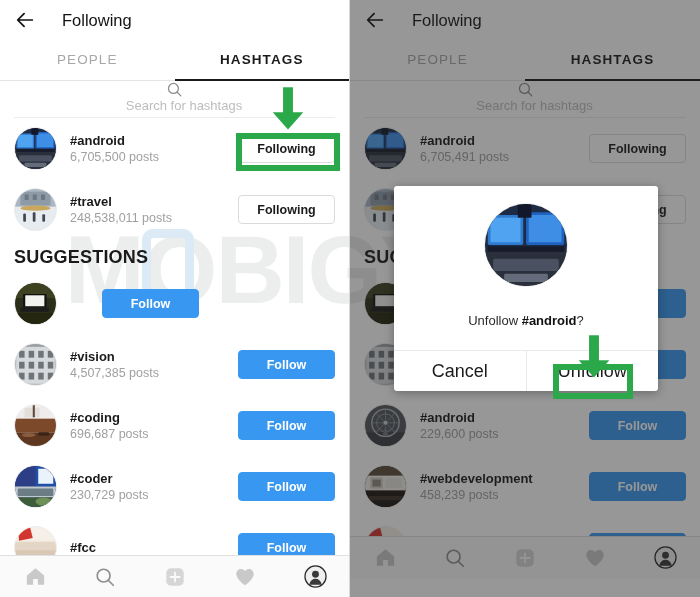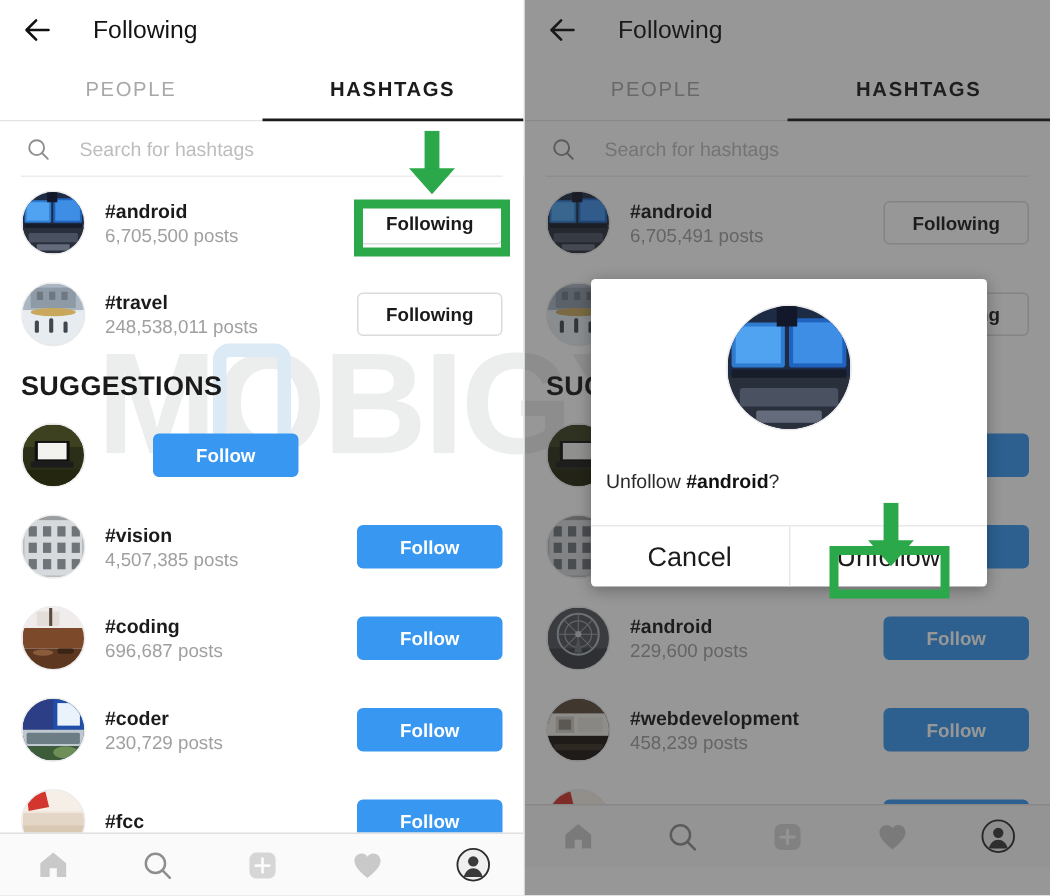--- a/index.html
+++ b/index.html
@@ -92,20 +92,21 @@
   }
   .tab.active { color: #1b1b1b; border-bottom-color: #1b1b1b; font-weight: bold;}
 
   
   .searchbar {
     position: relative; z-index: 5;
     height: 36px;
     display: flex; align-items: center;
     padding: 0 17px;
     background: #ffffff;
+    flex-direction: column;
   }
   .search-icon { width: 17px; height: 17px; flex: none; }
   .search-placeholder {
     margin-left: 19px;
     font-size: 13px;
     color: #bdbdbd;
   }
   .search-divider {
     position: relative; z-index: 5;
     height: 1px; margin: 0 14px;
@@ -214,21 +215,21 @@
   }
   .dialog-avatar {
     width: 84px; height: 84px;
     margin: 17px auto 0 auto;
     border-radius: 50%;
     overflow: hidden;
     border: 1px solid rgba(0,0,0,0.08);
   }
   .dialog-avatar svg { display: block; width: 100%; height: 100%; }
   .dialog-msg {
-    text-align: left;
+    text-align: center;
     font-size: 13px;
     color: #2b2b2b;
     padding: 26px 10px 22px 10px;
   }
   .dialog-msg b { font-weight: bold; color: #111; }
   .dialog-actions {
     display: flex;
     border-top: 1px solid #e9e9e9;
     height: 41px;
   }

